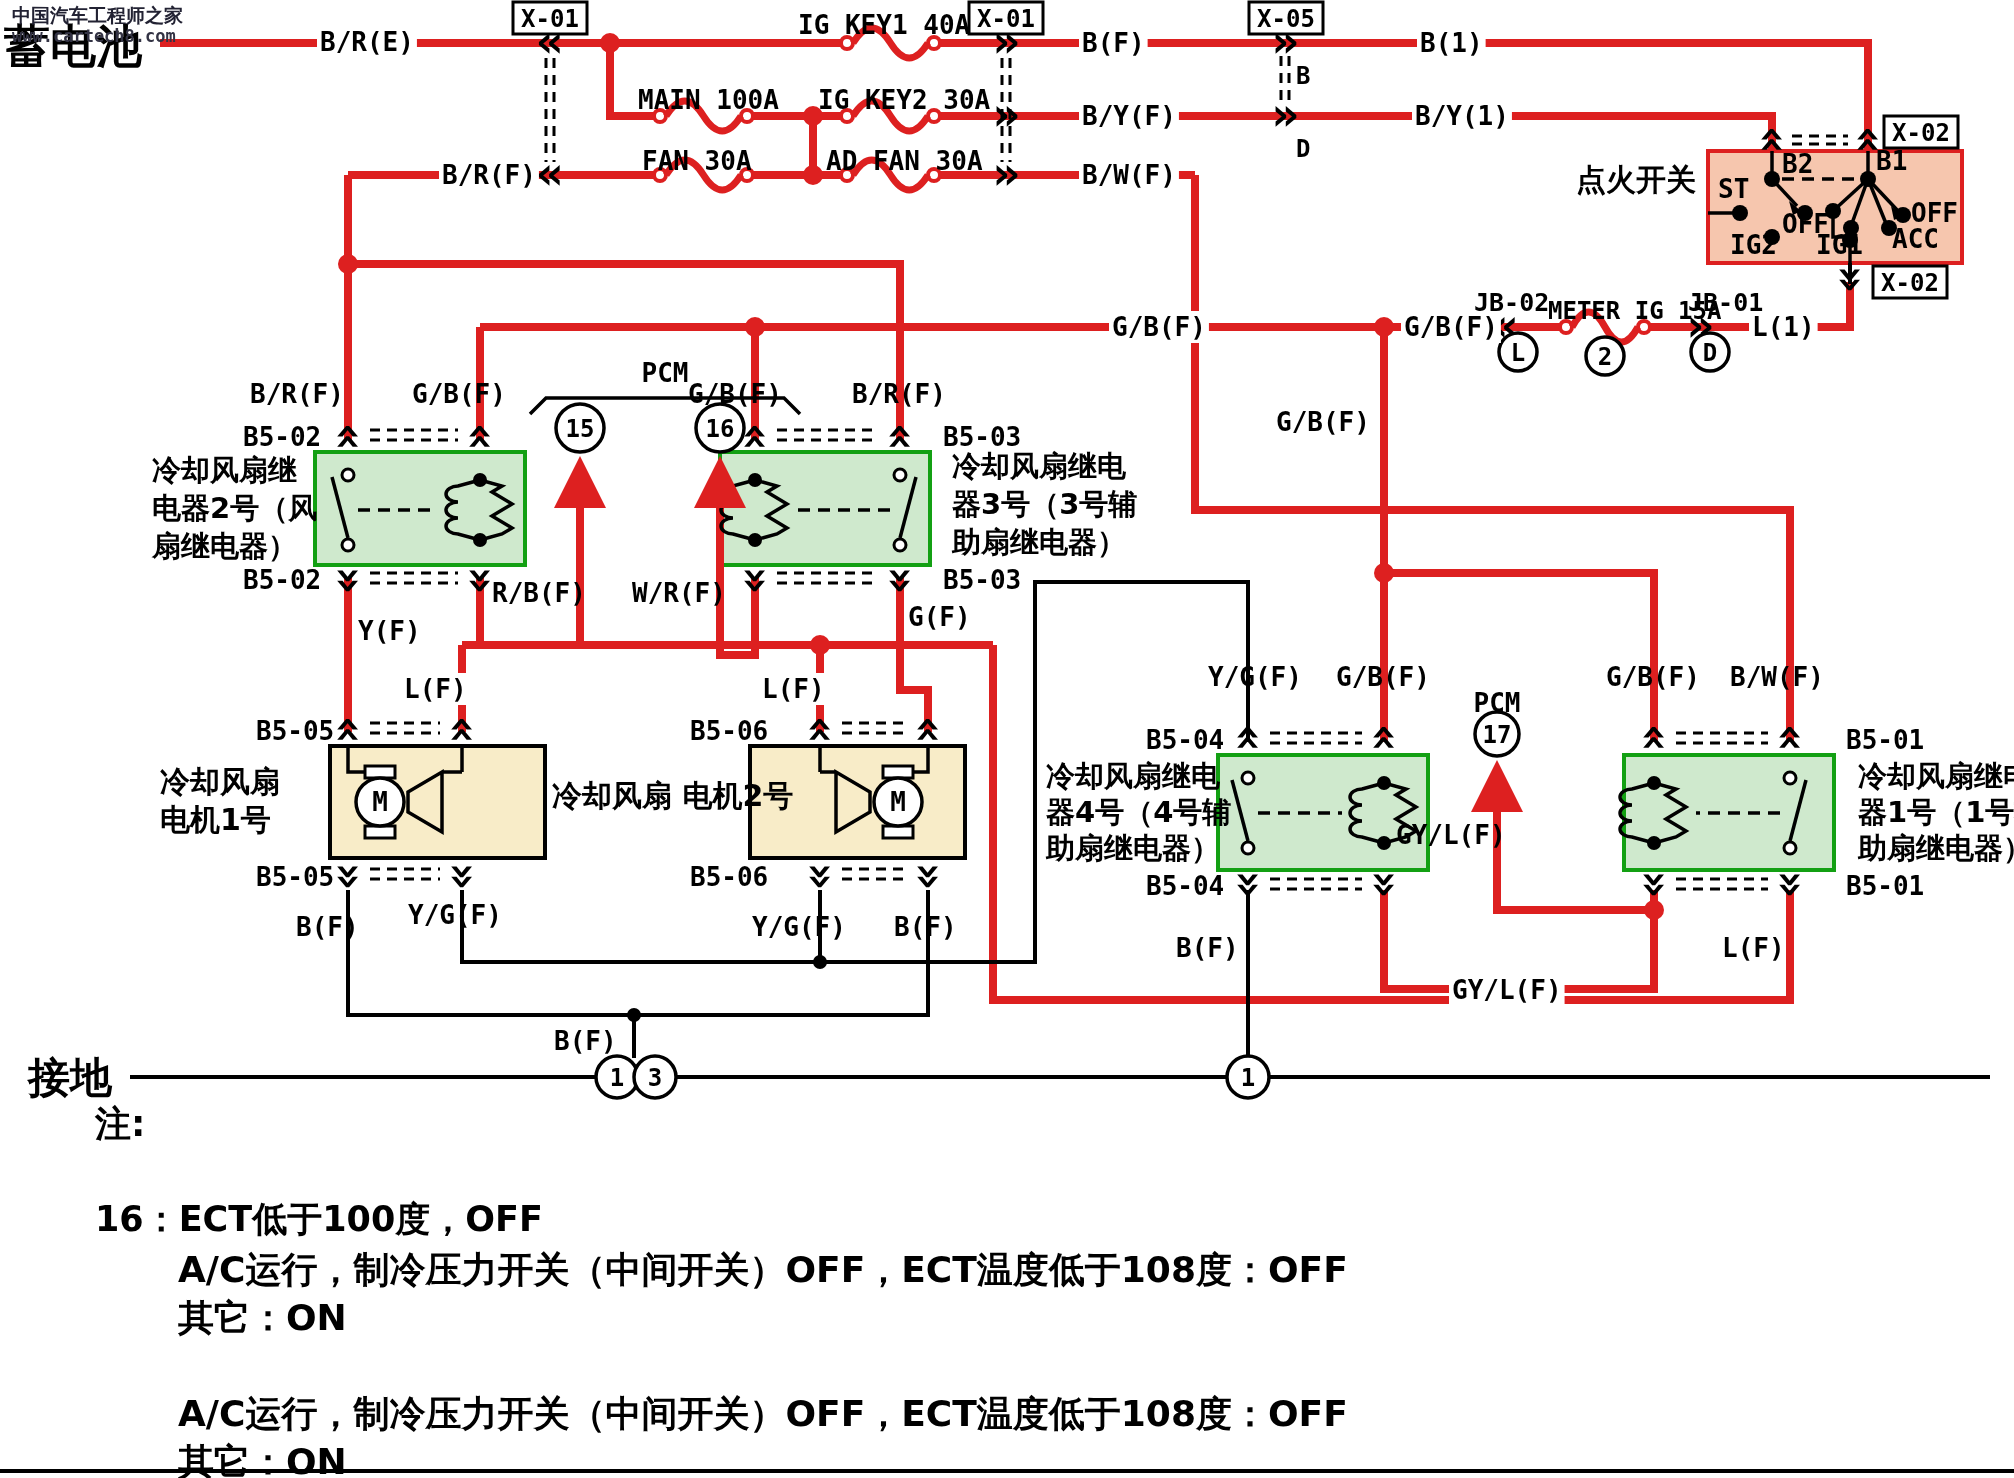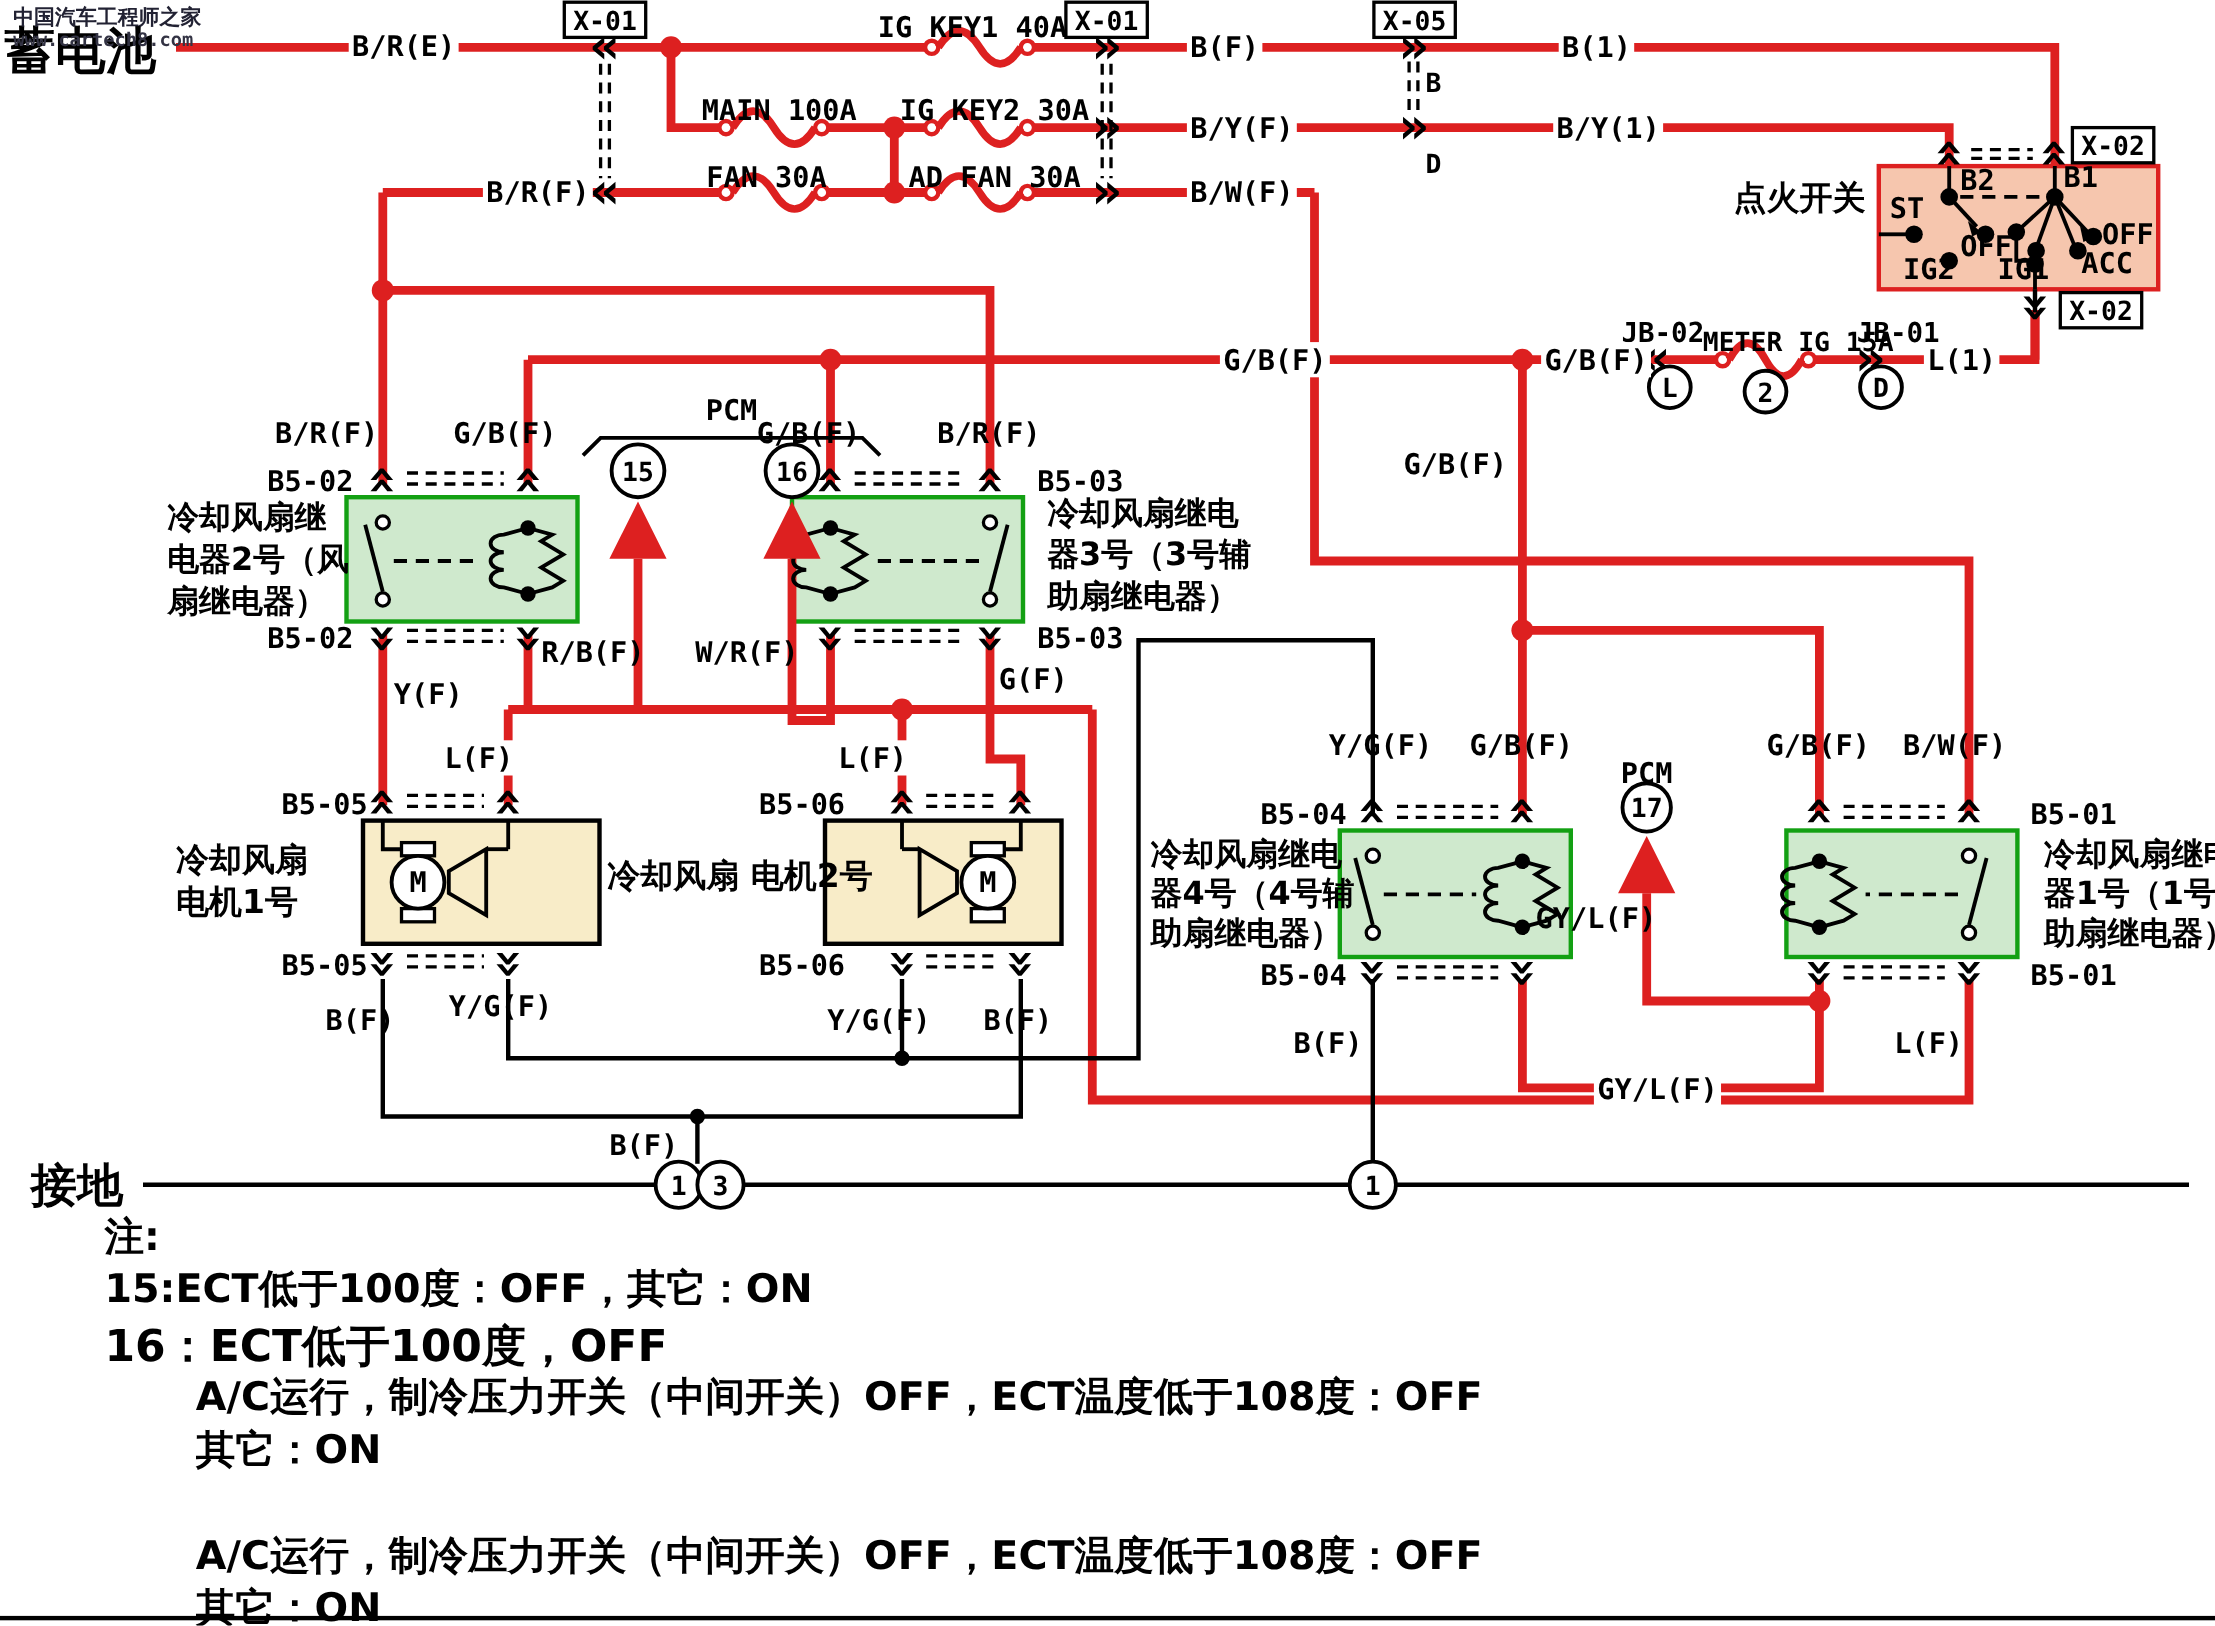--- a/index.html
+++ b/index.html
@@ -423,20 +423,19 @@
         <text x="552" y="806" font-size="30" fill="#000" font-weight="600" text-anchor="start" class="cjk">冷却风扇 电机2号</text>
         <text x="4" y="62" font-size="46" fill="#000" font-weight="700" text-anchor="start" class="cjk">蓄电池</text>
         <text x="28" y="1092" font-size="42" fill="#000" font-weight="700" text-anchor="start" class="cjk">接地</text>
         <text x="12" y="22" font-size="19" fill="#222233" font-weight="700" text-anchor="start" class="cjk">中国汽车工程师之家</text>
         <text x="12" y="42" font-size="17" fill="#333344" font-weight="600" text-anchor="start">www.cartech8.com</text>
       </g>
       <rect x="0" y="1469" width="2014" height="4" fill="#000"></rect>
     </svg>
   <div id="notes">
       <div class="note-line" style="left: 95px; top: 1100px; font-size: 36px;">注:</div>
-      <div class="note-line" style="left: 95px; top: 1148px; font-size: 36px;">15:ECT低于100度：OFF，其它：ON</div>
-      <div class="note-line" style="left: 95px; top: 1196px; font-size: 40px;">16：ECT低于100度，OFF</div>
+      <div class="note-line" style="left: 95px; top: 1196px; font-size: 35px;">16：ECT低于100度，OFF</div>
       <div class="note-line" style="left: 178px; top: 1246px; font-size: 36px;">A/C运行，制冷压力开关（中间开关）OFF，ECT温度低于108度：OFF</div>
       <div class="note-line" style="left: 178px; top: 1294px; font-size: 36px;">其它：ON</div>
       <div class="note-line" style="left: 178px; top: 1390px; font-size: 36px;">A/C运行，制冷压力开关（中间开关）OFF，ECT温度低于108度：OFF</div>
       <div class="note-line" style="left: 178px; top: 1438px; font-size: 36px;">其它：ON</div>
     </div>
 </div>
 
 </body></html>

